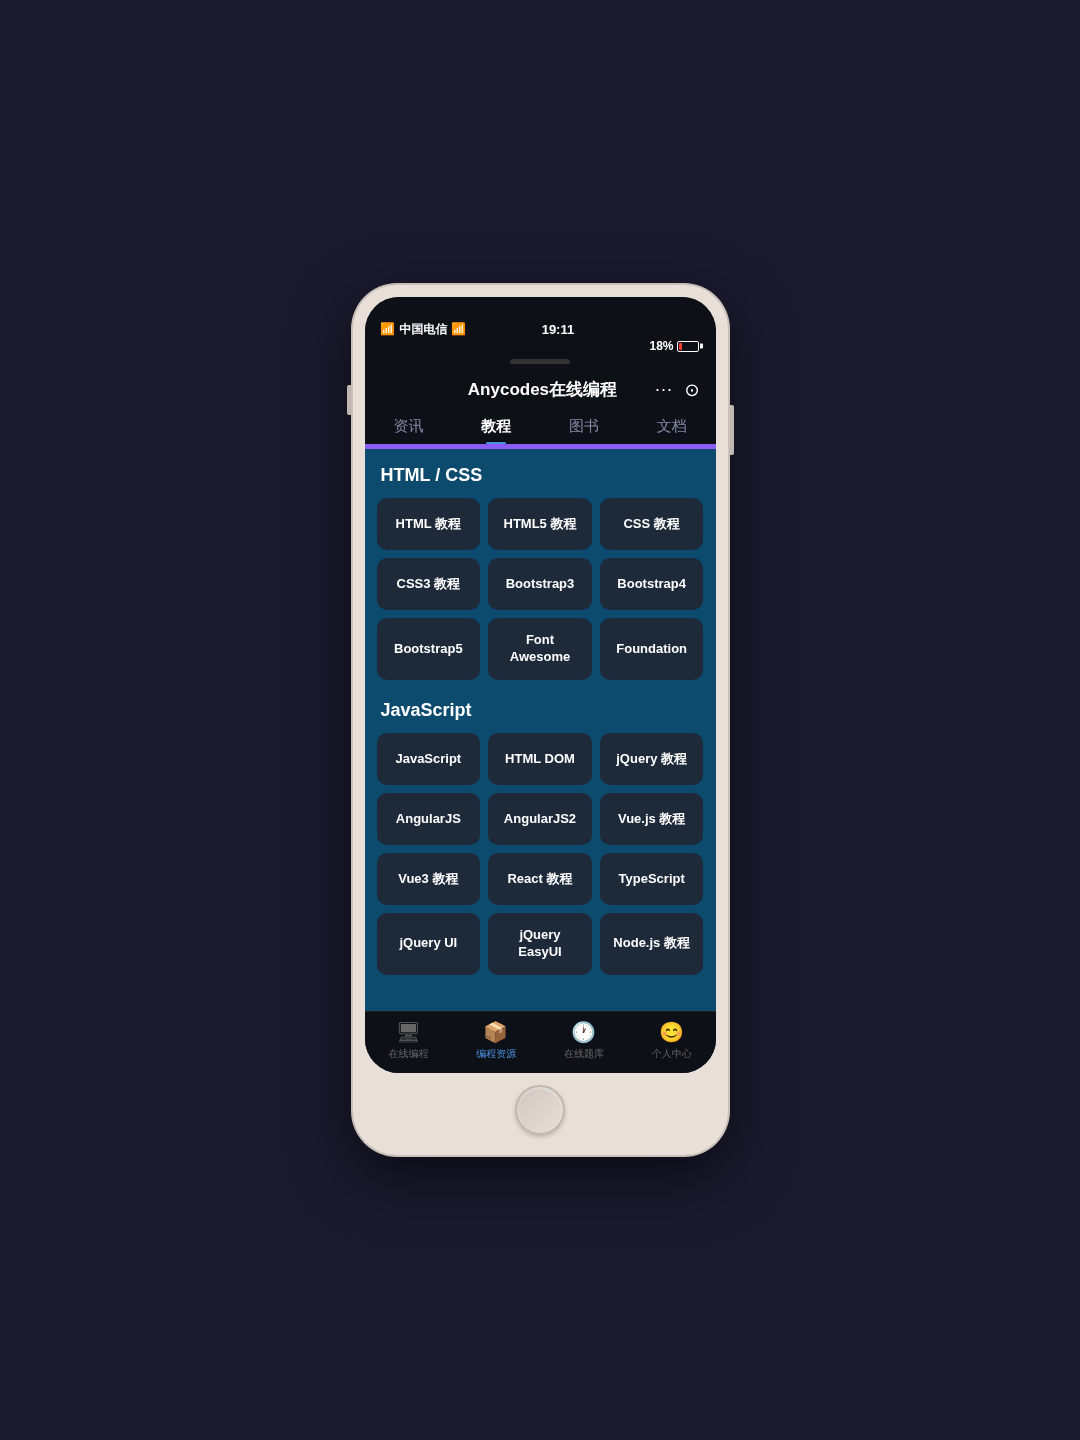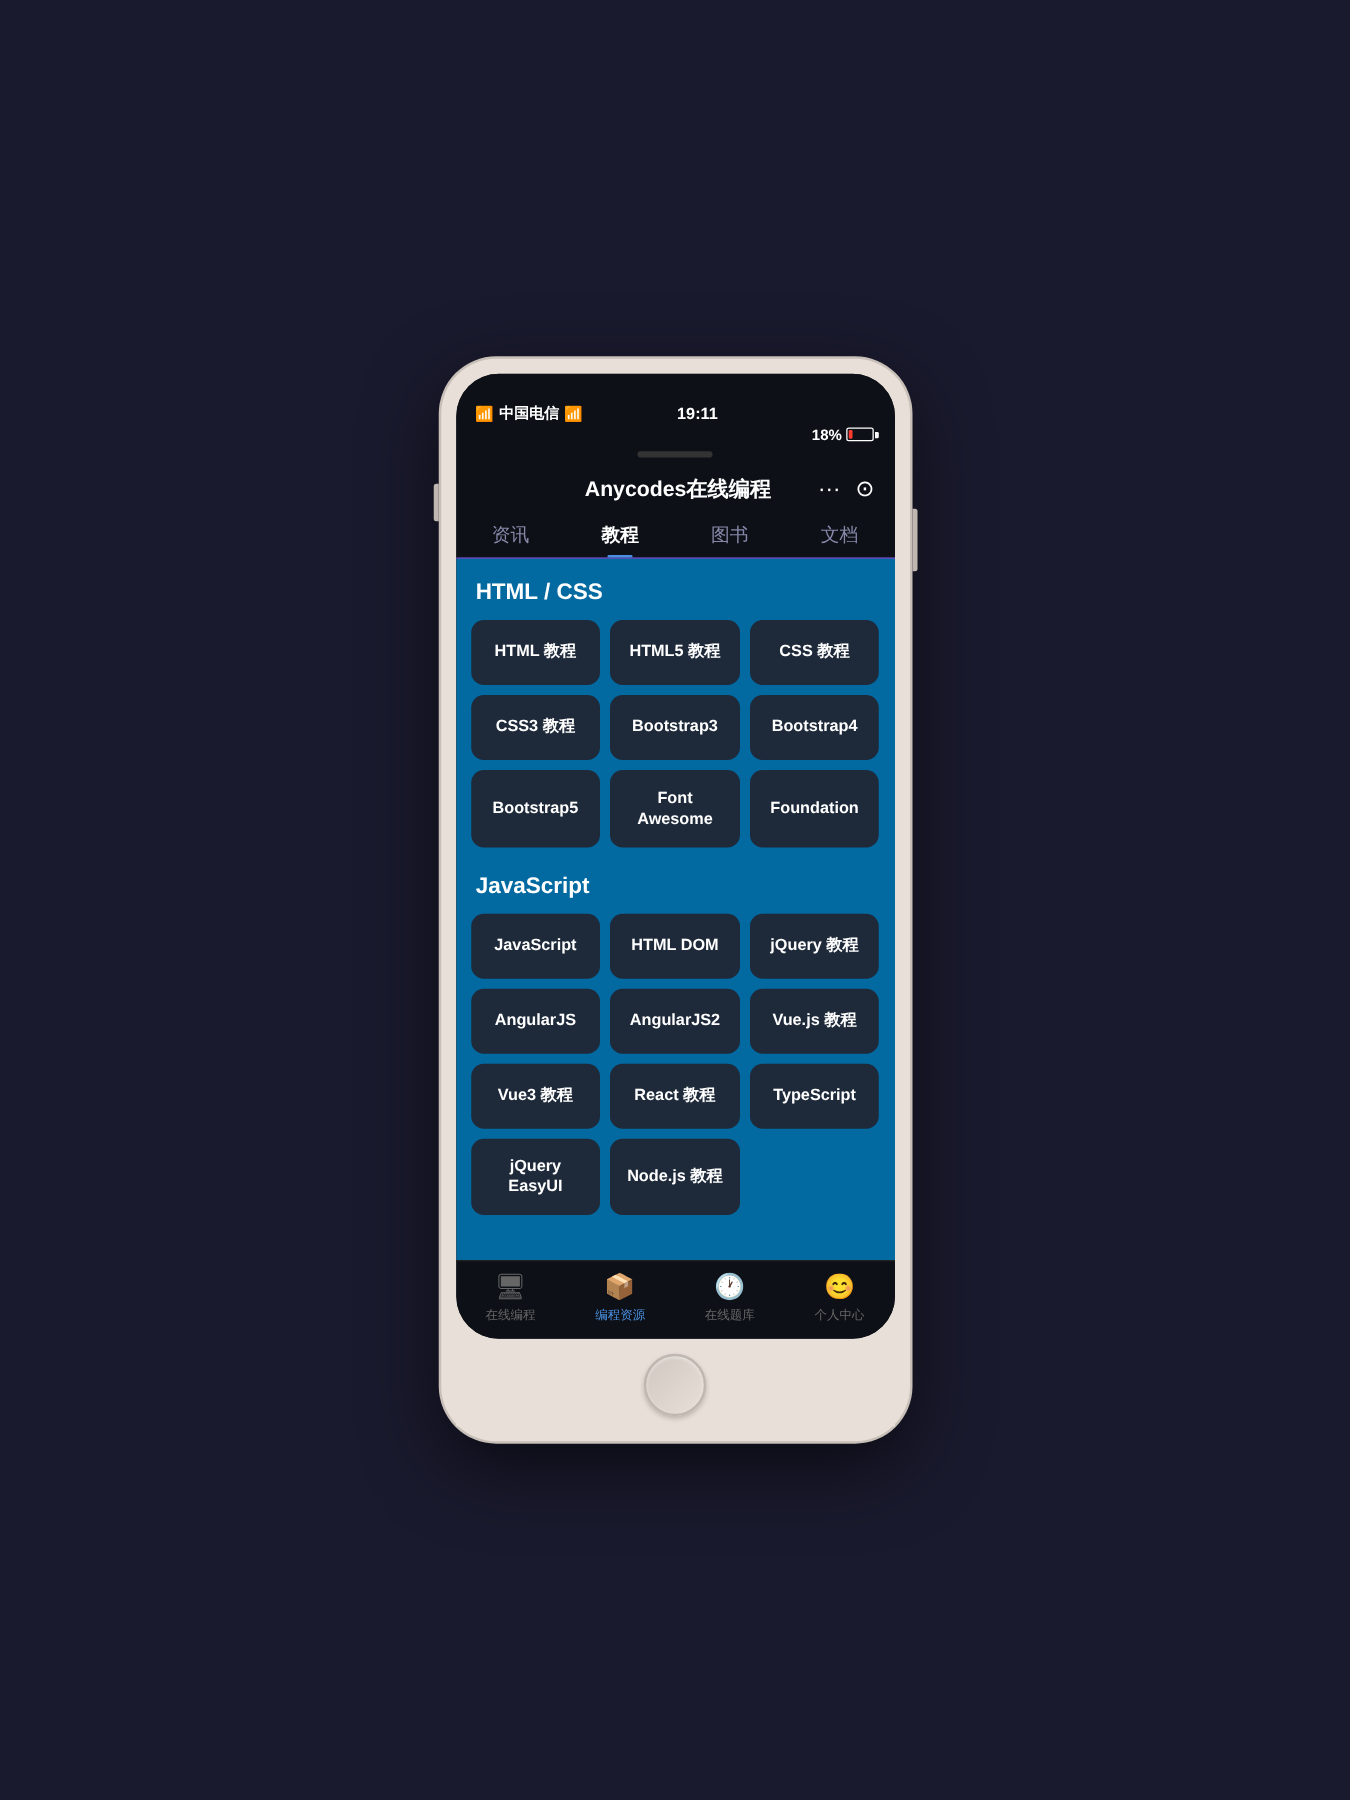--- a/index.html
+++ b/index.html
@@ -116,21 +116,21 @@
       color: white;
       font-size: 18px;
     }
 
     
     .top-tabs {
       background: #0d1117;
       display: flex;
       justify-content: space-around;
       padding: 8px 0 0;
-      border-bottom: 1px solid #8b5cf6;
+      border-bottom: 5px solid #8b5cf6;
     }
 
     .tab-item {
       color: #8888aa;
       font-size: 15px;
       padding-bottom: 8px;
       cursor: pointer;
       position: relative;
     }
 
@@ -146,21 +146,21 @@
       left: 50%;
       transform: translateX(-50%);
       width: 20px;
       height: 2px;
       background: #4a90e2;
       border-radius: 1px;
     }
 
     
     .main-content {
-      background: #0369a1;
+      background: #0c4a6e;
       padding: 16px 12px;
       overflow-y: auto;
       max-height: 580px;
     }
 
     .section-title {
       color: white;
       font-size: 18px;
       font-weight: 700;
       margin-bottom: 12px;
@@ -328,20 +328,21 @@
       <div class="button-grid">
         <button class="grid-btn">JavaScript</button>
         <button class="grid-btn">HTML DOM</button>
         <button class="grid-btn">jQuery 教程</button>
         <button class="grid-btn">AngularJS</button>
         <button class="grid-btn">AngularJS2</button>
         <button class="grid-btn">Vue.js 教程</button>
         <button class="grid-btn">Vue3 教程</button>
         <button class="grid-btn">React 教程</button>
         <button class="grid-btn">TypeScript</button>
+        <button class="grid-btn">jQuery UI</button>
         <button class="grid-btn">jQuery EasyUI</button>
         <button class="grid-btn">Node.js 教程</button>
       </div>
 
     </div>
 
     <div class="bottom-nav">
       <div class="nav-item">
         <span class="nav-icon">🖥</span>
         <span>在线编程</span>

